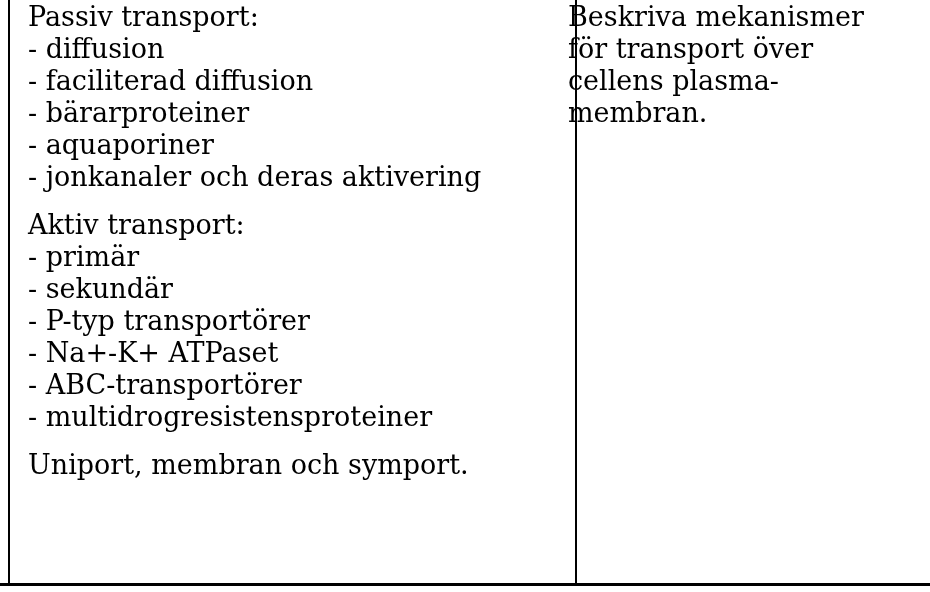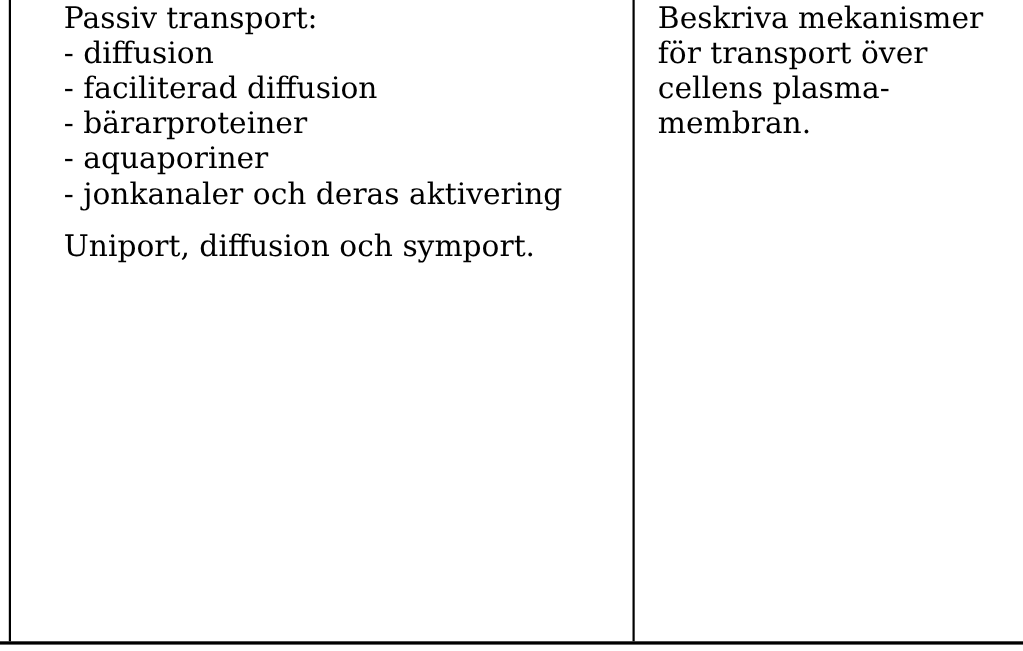--- a/index.html
+++ b/index.html
@@ -29,21 +29,20 @@
     position: absolute;
     left: 0;
     top: 583px;
     width: 930px;
     height: 3px;
     background: #000000;
   }
   .cell {
     position: absolute;
     top: 1px;
-    margin-left: 30px;
   }
   .cell-left {
     left: 28px;
     width: 540px;
   }
   .cell-right {
     left: 568px;
     width: 330px;
   }
   .cell p {
@@ -65,21 +64,28 @@
   <div class="vline vline-divider"></div>
   <div class="bottom-line"></div>
 
   <div class="cell cell-left">
     <p>Passiv transport:
 - diffusion
 - faciliterad diffusion
 - bärarproteiner
 - aquaporiner
 - jonkanaler och deras aktivering</p>
-    <p>Uniport, diffusion och symport.</p>
+    <p>Aktiv transport:
+- primär
+- sekundär
+- P-typ transportörer
+- Na+-K+ ATPaset
+- ABC-transportörer
+- multidrogresistensproteiner</p>
+    <p>Uniport, membran och symport.</p>
   </div>
 
   <div class="cell cell-right">
     <p>Beskriva mekanismer
 för transport över
 cellens plasma-
 membran.</p>
   </div>
 
 </div>

